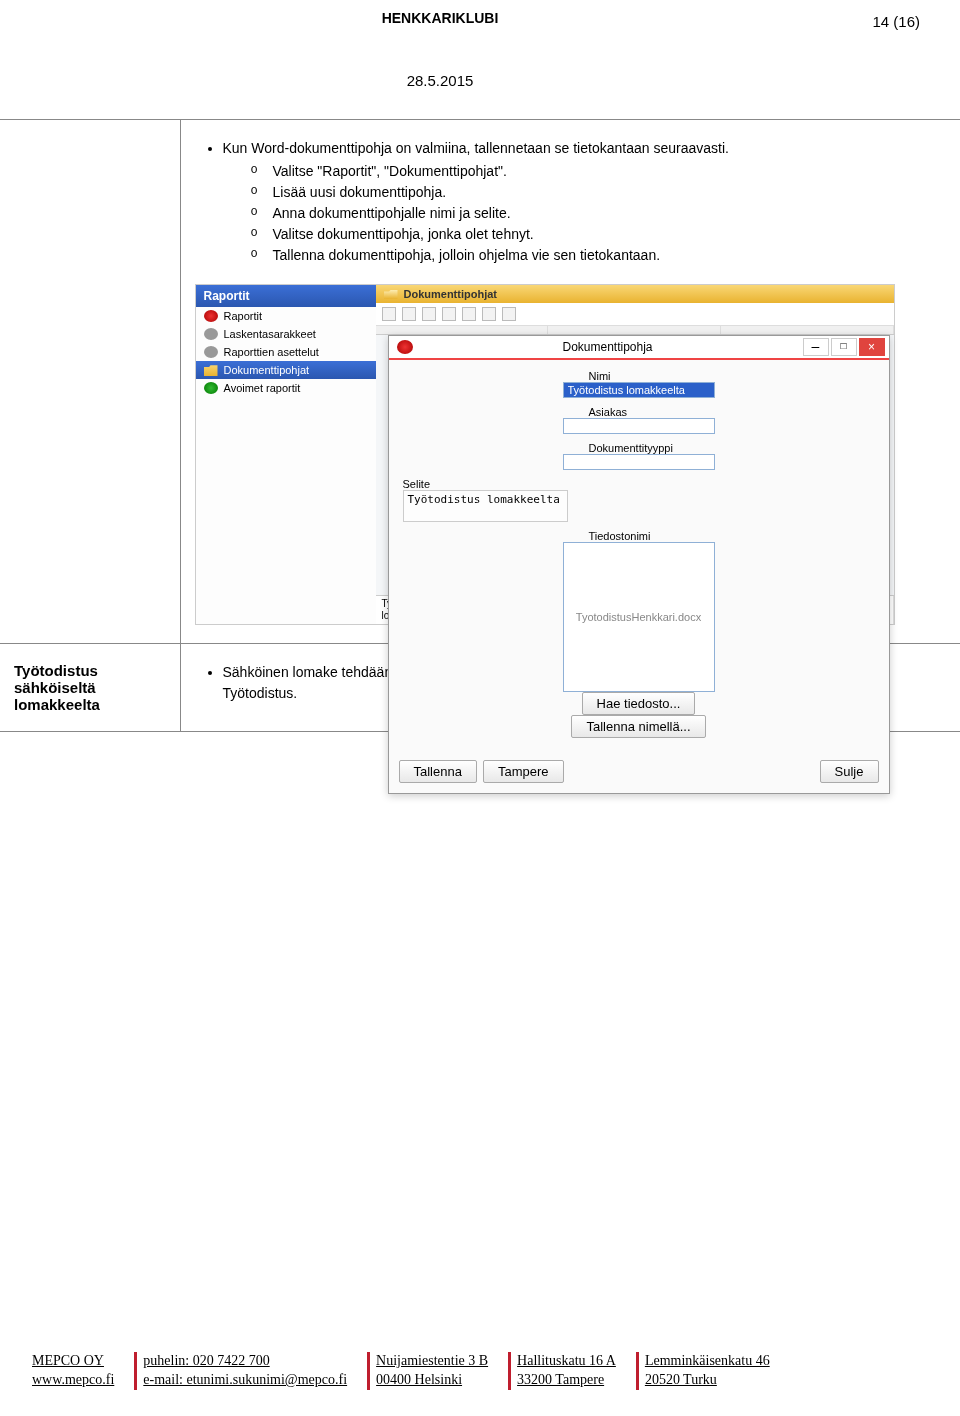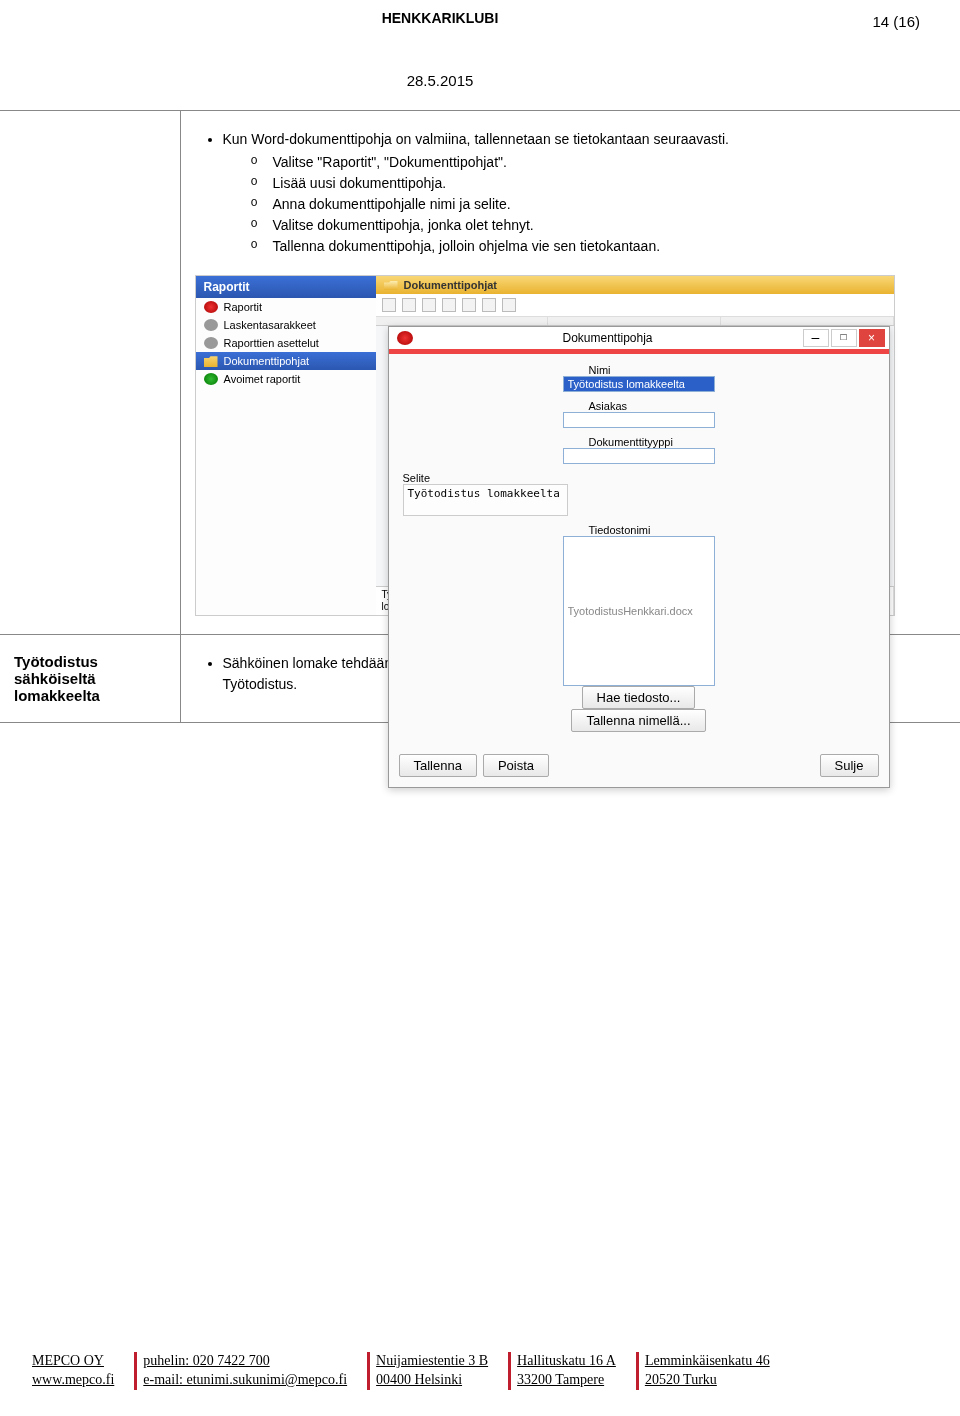--- a/index.html
+++ b/index.html
@@ -9,21 +9,21 @@
   .header { padding: 6px 40px 0 40px; display: flex; align-items: flex-start; }
   .logo { width: 130px; }
   .logo svg { display: block; }
   .logo-text { font-size: 19px; font-weight: bold; letter-spacing: 3px; color: #3B4A79; margin-top: 2px; }
   .header-mid { flex: 1; }
   .doc-title { text-align: center; font-size: 14px; font-weight: bold; margin-top: 4px; }
   .doc-date { text-align: center; font-size: 15px; margin-top: 46px; }
   .page-num { width: 80px; text-align: right; font-size: 15px; margin-top: 7px; }
 
   
-  .body-table { width: 100%; border-collapse: collapse; margin-top: 21px; }
+  .body-table { width: 100%; border-collapse: collapse; margin-top: 30px; }
   .body-table td { border-top: 1px solid #888; border-bottom: 1px solid #888; vertical-align: top; padding: 18px 14px; }
   .body-table td.left { width: 180px; border-right: 1px solid #888; border-left: none; }
   .body-table td.right { border-right: none; }
 
   .bullet { padding-left: 28px; line-height: 1.5; }
   .bullet > li { list-style: disc; margin-bottom: 4px; }
   .sublist { padding-left: 28px; margin-top: 2px; }
   .sublist li { list-style: none; position: relative; padding-left: 22px; line-height: 1.5; }
   .sublist li::before { content: "o"; position: absolute; left: 0; font-family: "Courier New", monospace; font-size: 12px; }
 
@@ -43,21 +43,21 @@
   .mainpanel { flex: 1; background: #f4f6f8; position: relative; }
   .mp-title { background: linear-gradient(#f9d776,#e9b330); color: #333; font-weight: bold; padding: 3px 8px; font-size: 11px; display: flex; align-items: center; gap: 6px; }
   .mp-title .ic { width: 14px; height: 10px; background: linear-gradient(#fff3c0,#e9b330); clip-path: polygon(0 100%,0 25%,40% 25%,50% 10%,100% 10%,100% 100%); }
   .toolbar { background: #fff; padding: 4px 6px; display: flex; gap: 6px; border-bottom: 1px solid #ddd; }
   .toolbar .tic { width: 14px; height: 14px; border: 1px solid #bbb; background: #f3f3f3; }
   .grid-head { display: flex; background: #f0f0f0; border-bottom: 1px solid #ccc; }
   .grid-head div { flex: 1; padding: 4px 6px; border-right: 1px solid #ddd; }
 
   
   .dlg { position: absolute; top: 50px; left: 12px; right: 4px; background: #fafafa; border: 1px solid #999; box-shadow: 0 2px 8px rgba(0,0,0,.2); }
-  .dlg-titlebar { display: flex; align-items: center; justify-content: space-between; background: #fff; padding: 2px 4px; border-bottom: 5px solid #ef4444; }
+  .dlg-titlebar { display: flex; align-items: center; justify-content: space-between; background: #fff; padding: 2px 4px; border-bottom: 2px solid #ef4444; }
   .dlg-title-center { flex: 1; text-align: center; font-size: 12px; }
   .dlg-x { width: 26px; height: 18px; background: #e0443e; color: #fff; text-align: center; line-height: 18px; font-size: 12px; }
   .dlg-min { width: 26px; height: 18px; text-align: center; line-height: 14px; font-size: 14px; border: 1px solid #ccc; margin-right: 2px; }
   .dlg-max { width: 26px; height: 18px; text-align: center; line-height: 14px; font-size: 10px; border: 1px solid #ccc; margin-right: 2px; }
   .dlg-ic { width: 16px; height: 14px; background: radial-gradient(circle,#e33,#a00); border-radius: 50%; margin-left: 4px; }
   .dlg-body { padding: 10px 14px 8px 14px; }
   .frow { display: flex; align-items: center; margin-bottom: 8px; flex-direction: column; }
   .flabel { width: 100px; font-size: 11px; }
   .finput { flex: 1; border: 1px solid #8fb0d6; background: #fff; height: 18px; padding: 1px 4px; font-size: 11px; }
   .finput.sel { background: #2b60c9; color: #fff; }
@@ -172,30 +172,30 @@
               <div class="frow">
                       <div class="flabel">Dokumenttityyppi</div>
                       <input class="finput" style="">
                     </div>
               <div class="frow" style="align-items:flex-start">
                       <div class="flabel">Selite</div>
                       <textarea class="ftextarea" style="">Työtodistus lomakkeelta</textarea>
                     </div>
               <div class="frow">
                 <div class="flabel">Tiedostonimi</div>
-                <input class="finput" style="flex: 0 0 150px; color: rgb(136, 136, 136);" value="TyotodistusHenkkari.docx">
+                <input class="finput" style="flex: 0 0 150px; color: rgb(136, 136, 136); text-align: center;" value="TyotodistusHenkkari.docx">
                 <span style="width:10px"></span>
                 <button class="dbtn">Hae tiedosto...</button>
                 <span style="width:6px"></span>
                 <button class="dbtn">Tallenna nimellä...</button>
               </div>
             </div>
             <div class="dlg-buttons">
               <button class="dbtn">Tallenna</button>
-              <button class="dbtn">Poista</button>
+              <button class="dbtn">Tampere</button>
               <span class="spacer"></span>
               <button class="dbtn">Sulje</button>
             </div>
           </div>
 
           <div style="height:260px"></div>
           <div class="gridrow">
             <div><span>Työtodistus</span><br><span>lomakkeelta</span></div>
             <div><span>TyotodistusHenkkari.d</span><br><span>ocx</span></div>
             <div><span>Työtodistus lomakkeelta</span></div>

